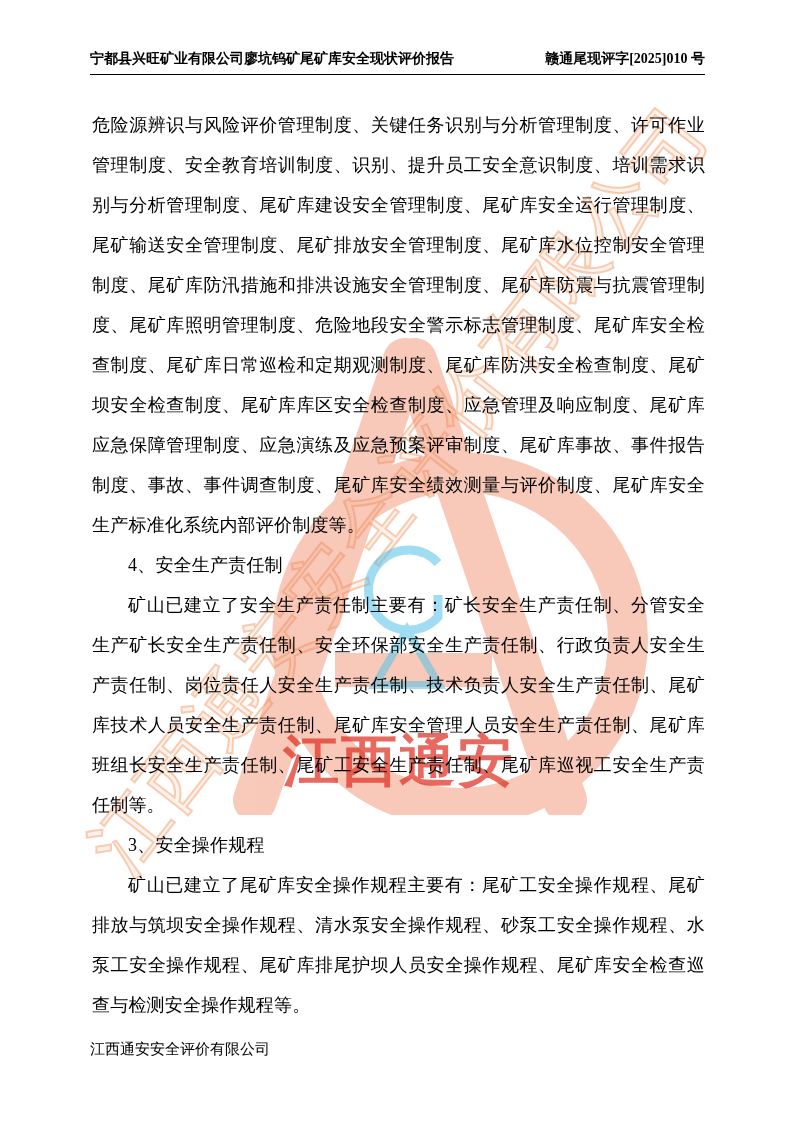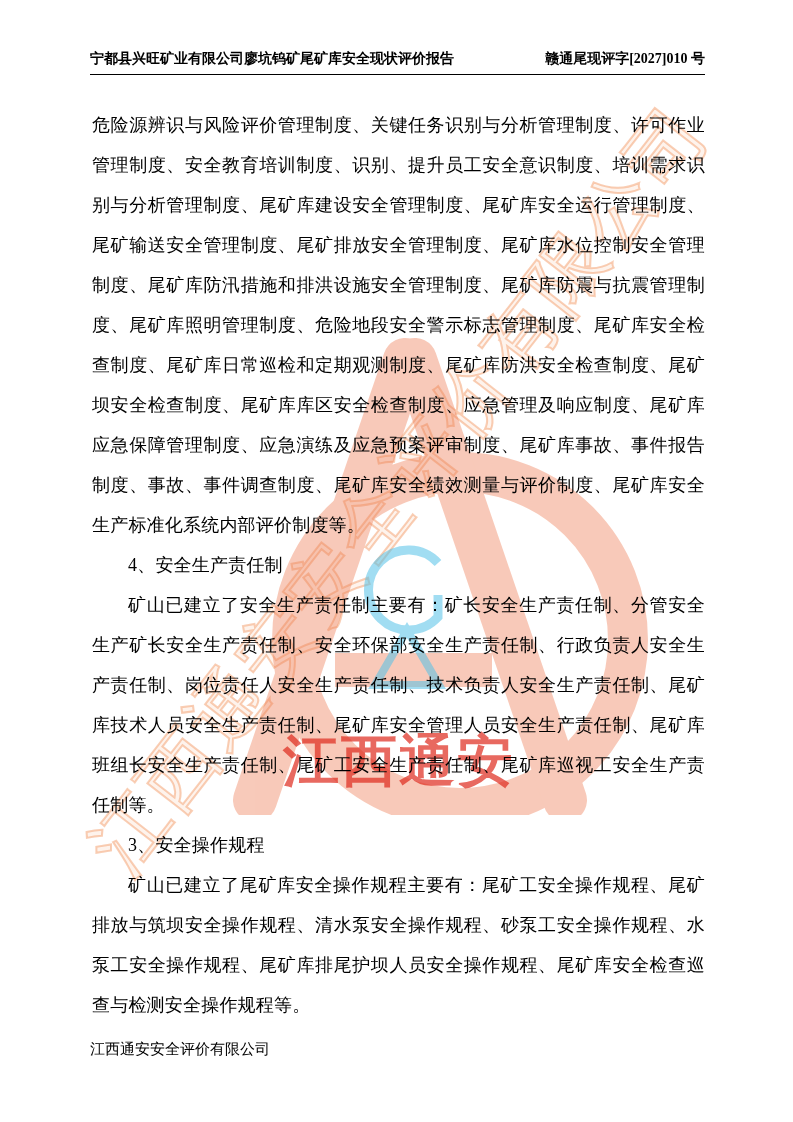--- a/index.html
+++ b/index.html
@@ -67,21 +67,21 @@
       </g>
     </svg>
 
     <div class="wm-red">江西通安</div>
   </div>
 
   <div class="content">
 
     <div class="header">
       <span>宁都县兴旺矿业有限公司廖坑钨矿尾矿库安全现状评价报告</span>
-      <span>赣通尾现评字[2027]010 号</span>
+      <span>赣通尾现评字[2025]010 号</span>
     </div>
 
     <div class="body-text">
       <p>危险源辨识与风险评价管理制度、关键任务识别与分析管理制度、许可作业管理制度、安全教育培训制度、识别、提升员工安全意识制度、培训需求识别与分析管理制度、尾矿库建设安全管理制度、尾矿库安全运行管理制度、尾矿输送安全管理制度、尾矿排放安全管理制度、尾矿库水位控制安全管理制度、尾矿库防汛措施和排洪设施安全管理制度、尾矿库防震与抗震管理制度、尾矿库照明管理制度、危险地段安全警示标志管理制度、尾矿库安全检查制度、尾矿库日常巡检和定期观测制度、尾矿库防洪安全检查制度、尾矿坝安全检查制度、尾矿库库区安全检查制度、应急管理及响应制度、尾矿库应急保障管理制度、应急演练及应急预案评审制度、尾矿库事故、事件报告制度、事故、事件调查制度、尾矿库安全绩效测量与评价制度、尾矿库安全生产标准化系统内部评价制度等。</p>
       <p class="indent">4、安全生产责任制</p>
       <p class="indent">矿山已建立了安全生产责任制主要有：矿长安全生产责任制、分管安全生产矿长安全生产责任制、安全环保部安全生产责任制、行政负责人安全生产责任制、岗位责任人安全生产责任制、技术负责人安全生产责任制、尾矿库技术人员安全生产责任制、尾矿库安全管理人员安全生产责任制、尾矿库班组长安全生产责任制、尾矿工安全生产责任制、尾矿库巡视工安全生产责任制等。</p>
       <p class="indent">3、安全操作规程</p>
       <p class="indent">矿山已建立了尾矿库安全操作规程主要有：尾矿工安全操作规程、尾矿排放与筑坝安全操作规程、清水泵安全操作规程、砂泵工安全操作规程、水泵工安全操作规程、尾矿库排尾护坝人员安全操作规程、尾矿库安全检查巡查与检测安全操作规程等。</p>
     </div>
 

